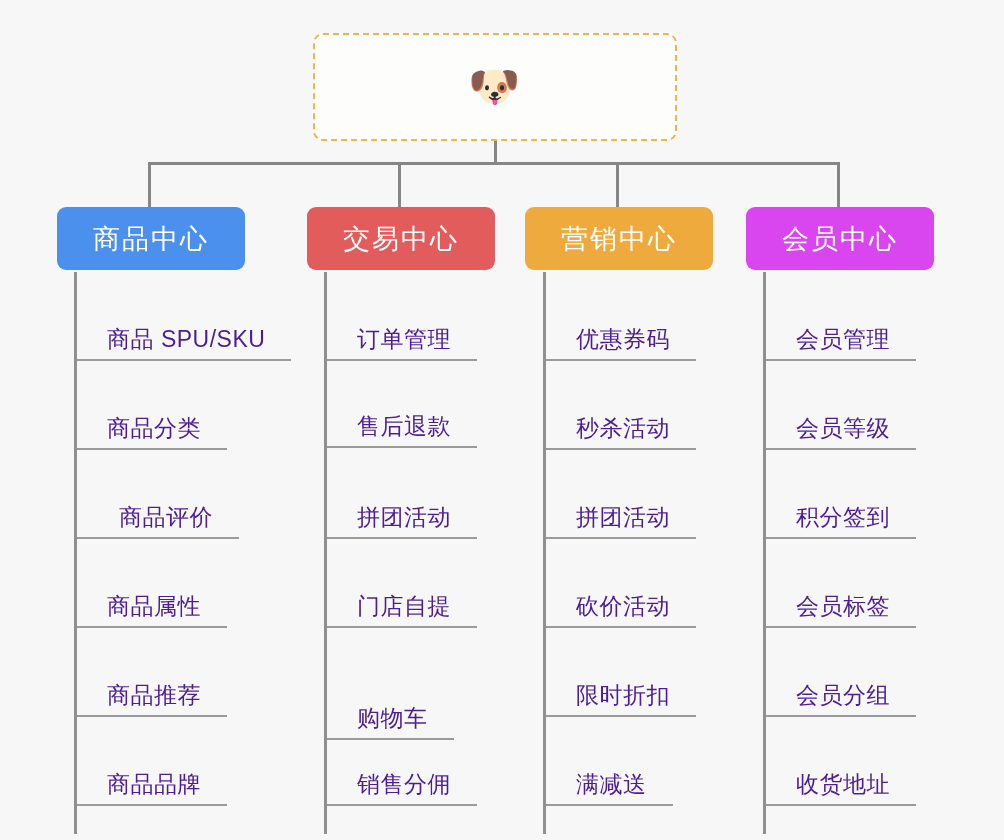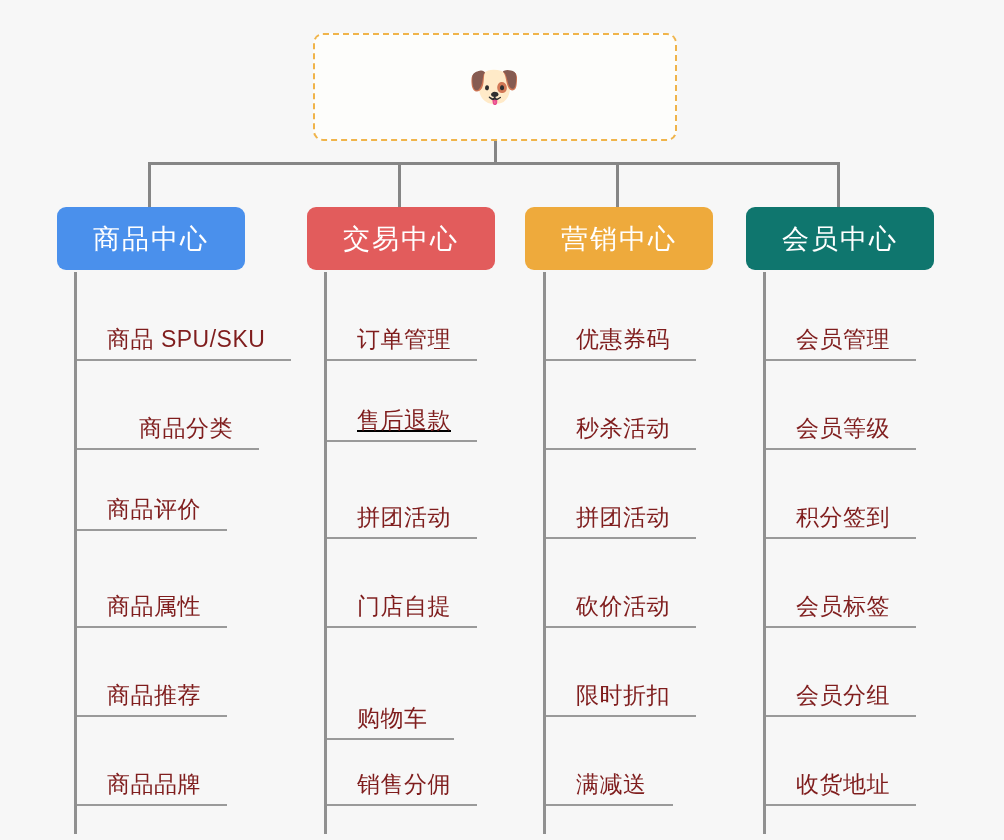--- a/index.html
+++ b/index.html
@@ -106,21 +106,21 @@
     left: 3px;
     height: 89px;
     box-sizing: border-box;
     border-bottom: 2px solid #9a9a9a;
     display: flex;
     align-items: flex-end;
     justify-content: flex-start;
   }
   .leaf-label {
     font-size: 23px;
-    color: #7f1d1d;
+    color: #4c1d95;
     white-space: nowrap;
     padding: 0 26px 4px 30px;
     letter-spacing: 0.5px;
   }
 </style>
 </head>
 <body style="background: rgb(247, 247, 247);">
 
 <div id="mindmap">
 
@@ -138,51 +138,51 @@
 
   <div class="branch-header" style="left: 57px; background: rgb(74, 144, 236);">
       <span>商品中心</span>
     </div>
   <div class="branch-header" style="left: 307px; background: rgb(226, 92, 92);">
       <span>交易中心</span>
     </div>
   <div class="branch-header" style="left: 525px; background: rgb(238, 170, 60); justify-content: center;">
       <span>营销中心</span>
     </div>
-  <div class="branch-header" style="left: 746px; background: #0f766e;">
+  <div class="branch-header" style="left: 746px; background: #d946ef;">
       <span>会员中心</span>
     </div>
 
   <div class="branch-col" style="left:74px;">
       <div class="col-spine"></div>
       <div class="leaf" style="top: 0px;">
         <span class="leaf-label">商品 SPU/SKU</span>
       </div>
-      <div class="leaf" style="top: 89px; padding-left: 32px;">
+      <div class="leaf" style="top: 89px;">
         <span class="leaf-label">商品分类</span>
       </div>
-      <div class="leaf" style="top: 170px;">
+      <div class="leaf" style="top: 178px; padding-left: 12px;">
         <span class="leaf-label">商品评价</span>
       </div>
       <div class="leaf" style="top: 267px;">
         <span class="leaf-label">商品属性</span>
       </div>
       <div class="leaf" style="top: 356px;">
         <span class="leaf-label">商品推荐</span>
       </div>
       <div class="leaf" style="top: 445px;">
         <span class="leaf-label">商品品牌</span>
       </div>
     </div>
   <div class="branch-col" style="left:324px;">
       <div class="col-spine"></div>
       <div class="leaf" style="top: 0px;">
         <span class="leaf-label">订单管理</span>
       </div>
-      <div class="leaf" style="top: 81px; text-decoration: underline;">
+      <div class="leaf" style="top: 87px;">
         <span class="leaf-label">售后退款</span>
       </div>
       <div class="leaf" style="top: 178px;">
         <span class="leaf-label">拼团活动</span>
       </div>
       <div class="leaf" style="top: 267px;">
         <span class="leaf-label">门店自提</span>
       </div>
       <div class="leaf" style="top: 358px; margin-top: 21px;">
         <span class="leaf-label">购物车</span>

